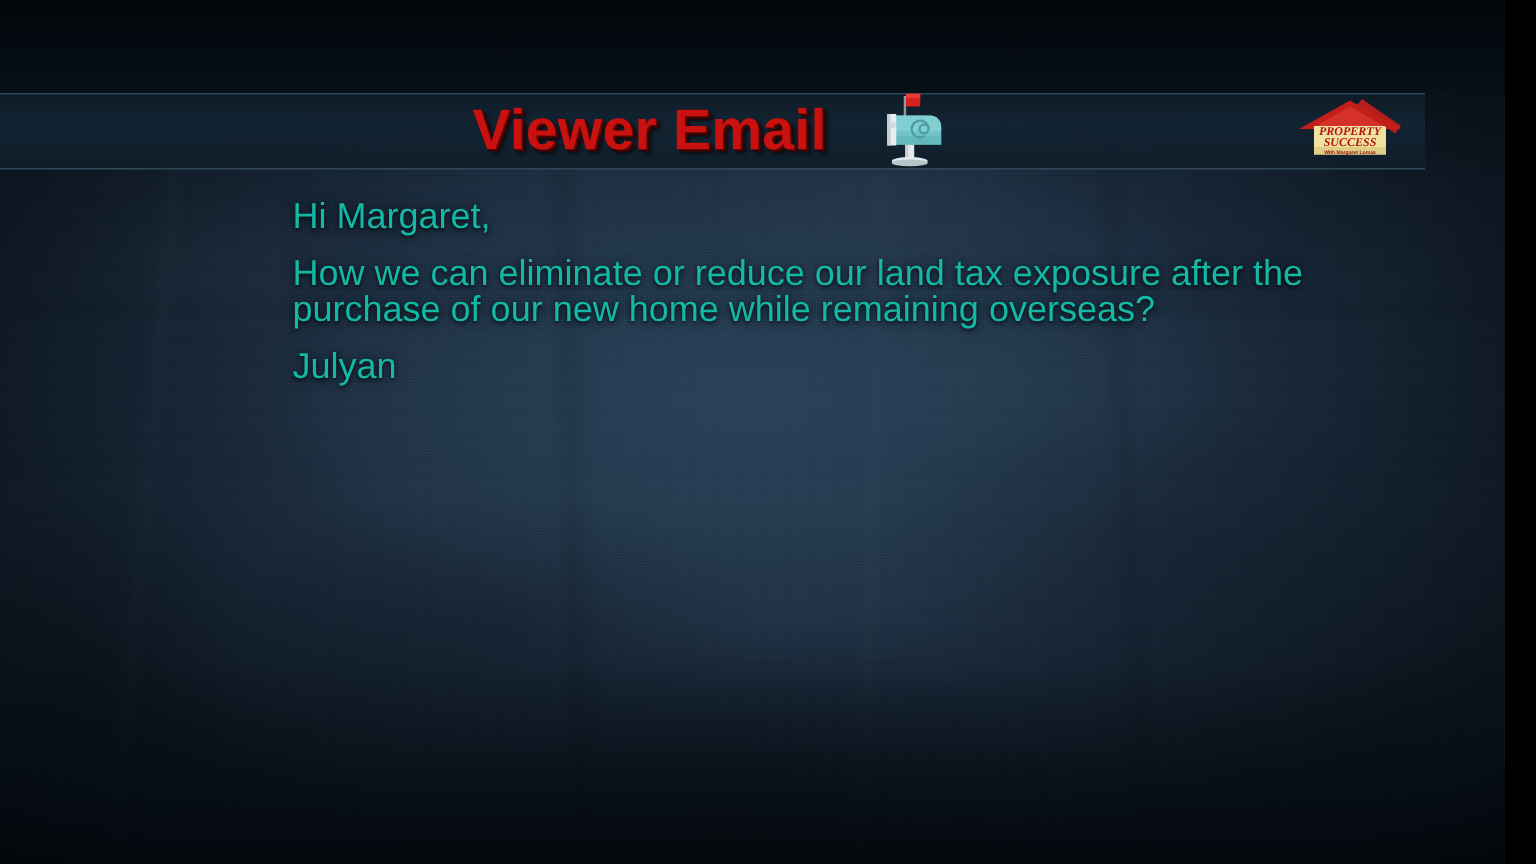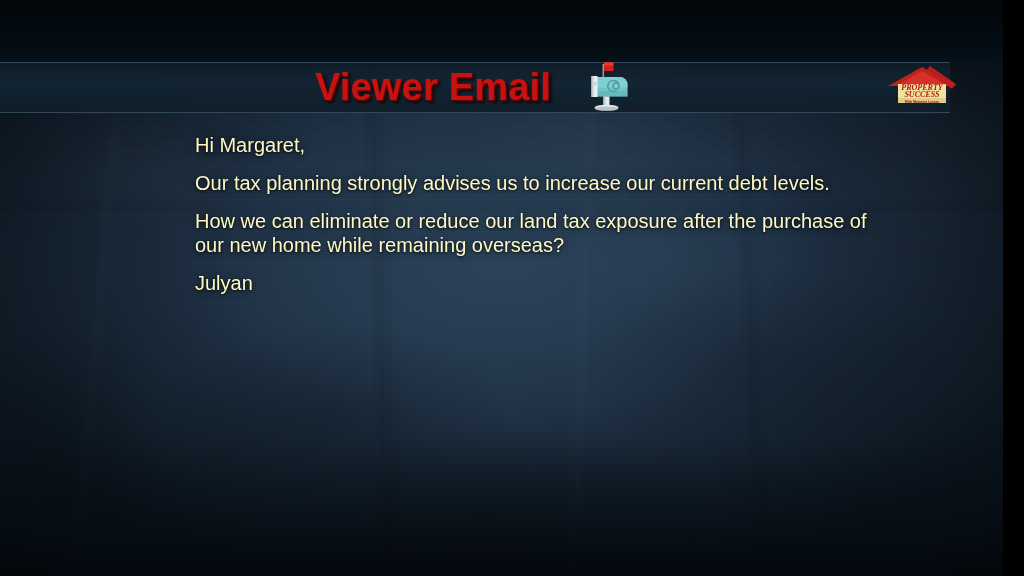--- a/index.html
+++ b/index.html
@@ -136,34 +136,34 @@
   .mailbox {
     position: relative;
     width: 58px;
     height: 52px;
     flex: 0 0 auto;
   }
 
   
   .logo {
     position: absolute;
-    left: 886px;
+    left: 864px;
     top: 62px;
     width: 72px;
     height: 45px;
   }
 
   
   .email-body {
     position: absolute;
     left: 195px;
     top: 133px;
     width: 700px;
-    color: #fef9c3;
-    font-size: 20px;
+    color: #14b8a6;
+    font-size: 24px;
     line-height: 24px;
   }
   .email-body p {
     margin: 0 0 14px 0;
     text-shadow: 0 1px 3px rgba(0,0,0,.75), 0 0 10px rgba(0,0,0,.45);
     font-weight: 400;
   }
   .email-body p:last-child { margin-bottom: 5px; }
 </style>
 </head>
@@ -225,18 +225,17 @@
       <path d="M44 4 L70 22 L66 27 L40 9 Z" fill="#c21f1b" opacity=".92"></path>
 
       <text x="36" y="28" text-anchor="middle" font-family="'Liberation Serif', serif" font-size="8" font-weight="bold" font-style="italic" fill="#b01713">PROPERTY</text>
       <text x="36" y="35" text-anchor="middle" font-family="'Liberation Serif', serif" font-size="8" font-weight="bold" font-style="italic" fill="#b01713">SUCCESS</text>
       <text x="36" y="40.5" text-anchor="middle" font-family="'Liberation Sans', sans-serif" font-size="3.4" font-weight="bold" fill="#8a1410">With Margaret Lomas</text>
     </svg>
   </div>
 
   <div class="email-body">
     <p>Hi Margaret,</p>
-    <p>Our tax planning strongly advises us to increase our current debt levels.</p>
     <p>How we can eliminate or reduce our land tax exposure after the purchase of our new home while remaining overseas?</p>
     <p>Julyan</p>
   </div>
 
 </div>
 
 </body></html>

